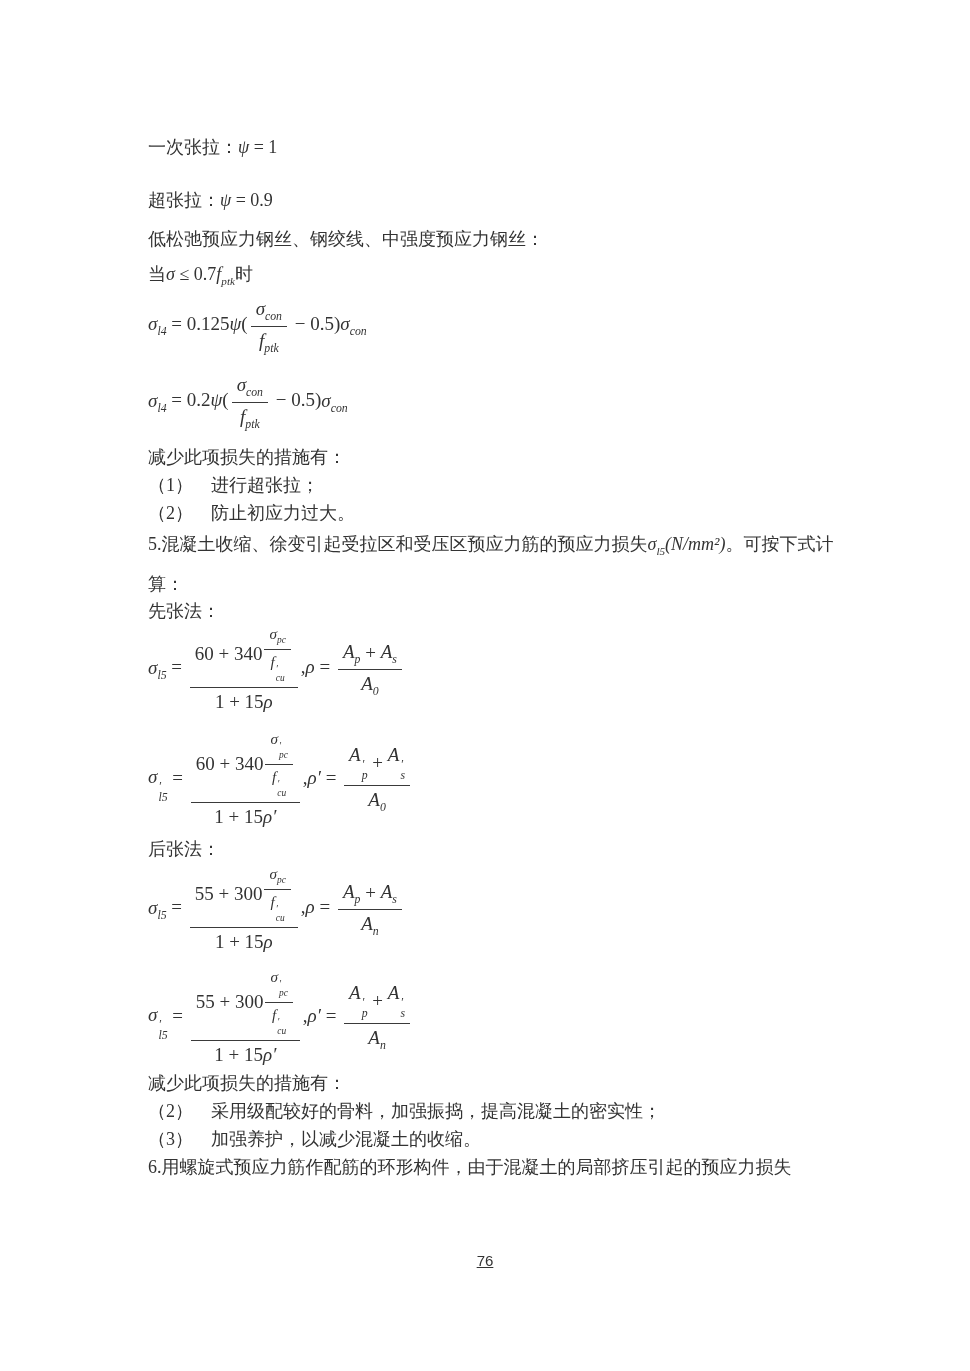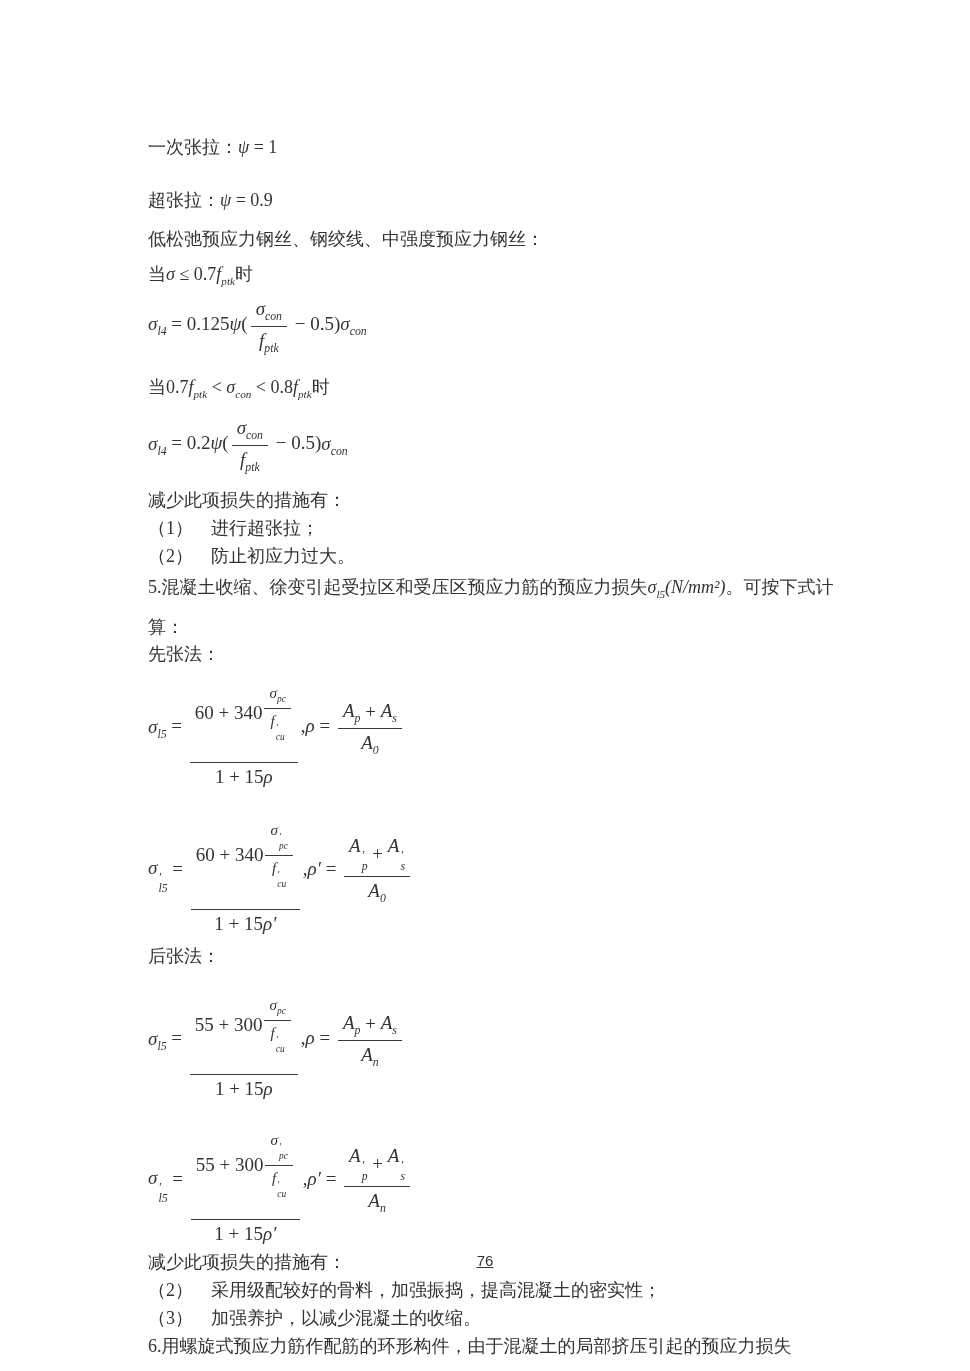--- a/index.html
+++ b/index.html
@@ -67,21 +67,21 @@
     justify-content:center;
     border-bottom:1.3px solid #3a3a3a;
     padding:0 5px 3px;
   }
   .fr .d {
     display:flex;
     align-items:center;
     justify-content:center;
     padding-top:3px;
   }
-  .fr .fr { font-size:0.8em; margin:16px 2px; }
+  .fr .fr { font-size:0.8em; margin:0 2px; }
 
   .pagenum {
     position:absolute;
     left:0; right:0;
     top:1252px;
     text-align:center;
     font-size:15px;
     color:#333333;
     font-family:"Liberation Sans", sans-serif;
     text-decoration:underline;
@@ -103,21 +103,20 @@
 
     <div class="f" style="margin-bottom:20px"><span class="mt"><span class="mv">σ</span><sub class="msb">l4</sub></span><span class="mx"> = 0.125</span><span class="mv">ψ</span><span class="mx">(</span><span class="fr">
           <span class="n">
             <span class="mt"><span class="mv">σ</span><sub class="msb">con</sub></span>
           </span>
           <span class="d">
             <span class="mt"><span class="mv">f</span><sub class="msb">ptk</sub></span>
           </span>
         </span><span class="mx"> − 0.5)</span><span class="mt"><span class="mv">σ</span><sub class="msb">con</sub></span></div>
 
-    <div class="t" style="margin-bottom:16px"><span class="mx">当0.7</span><span class="mt"><span class="mv">f</span><sub class="msb">ptk</sub></span><span class="mx"> &lt; </span><span class="mt"><span class="mv">σ</span><sub class="msb">con</sub></span><span class="mx"> &lt; 0.8</span><span class="mt"><span class="mv">f</span><sub class="msb">ptk</sub></span><span class="mx">时</span></div>
 
     <div class="f" style="margin-bottom:14px"><span class="mt"><span class="mv">σ</span><sub class="msb">l4</sub></span><span class="mx"> = 0.2</span><span class="mv">ψ</span><span class="mx">(</span><span class="fr">
           <span class="n">
             <span class="mt"><span class="mv">σ</span><sub class="msb">con</sub></span>
           </span>
           <span class="d">
             <span class="mt"><span class="mv">f</span><sub class="msb">ptk</sub></span>
           </span>
         </span><span class="mx"> − 0.5)</span><span class="mt"><span class="mv">σ</span><sub class="msb">con</sub></span></div>
 
@@ -194,21 +193,21 @@
             <span class="mt"><span class="mv">A</span><span class="ss">
                 <span class="ssp">′</span>
                 <span class="sss">s</span>
               </span></span>
           </span>
           <span class="d">
             <span class="mt"><span class="mv">A</span><sub class="msb">0</sub></span>
           </span>
         </span></div>
 
-    <div class="t" style="margin-bottom:10px">后张法：</div>
+    <div class="t" style="margin-bottom:2px">后张法：</div>
 
     <div class="f" style="margin-bottom:14px"><span class="mt"><span class="mv">σ</span><sub class="msb">l5</sub></span><span class="mx"> = </span><span class="fr">
           <span class="n">
             <span class="mx">55 + 300</span>
             <span class="fr">
               <span class="n">
                 <span class="mt"><span class="mv">σ</span><sub class="msb">pc</sub></span>
               </span>
               <span class="d">
                 <span class="mt"><span class="mv">f</span><span class="ss">

